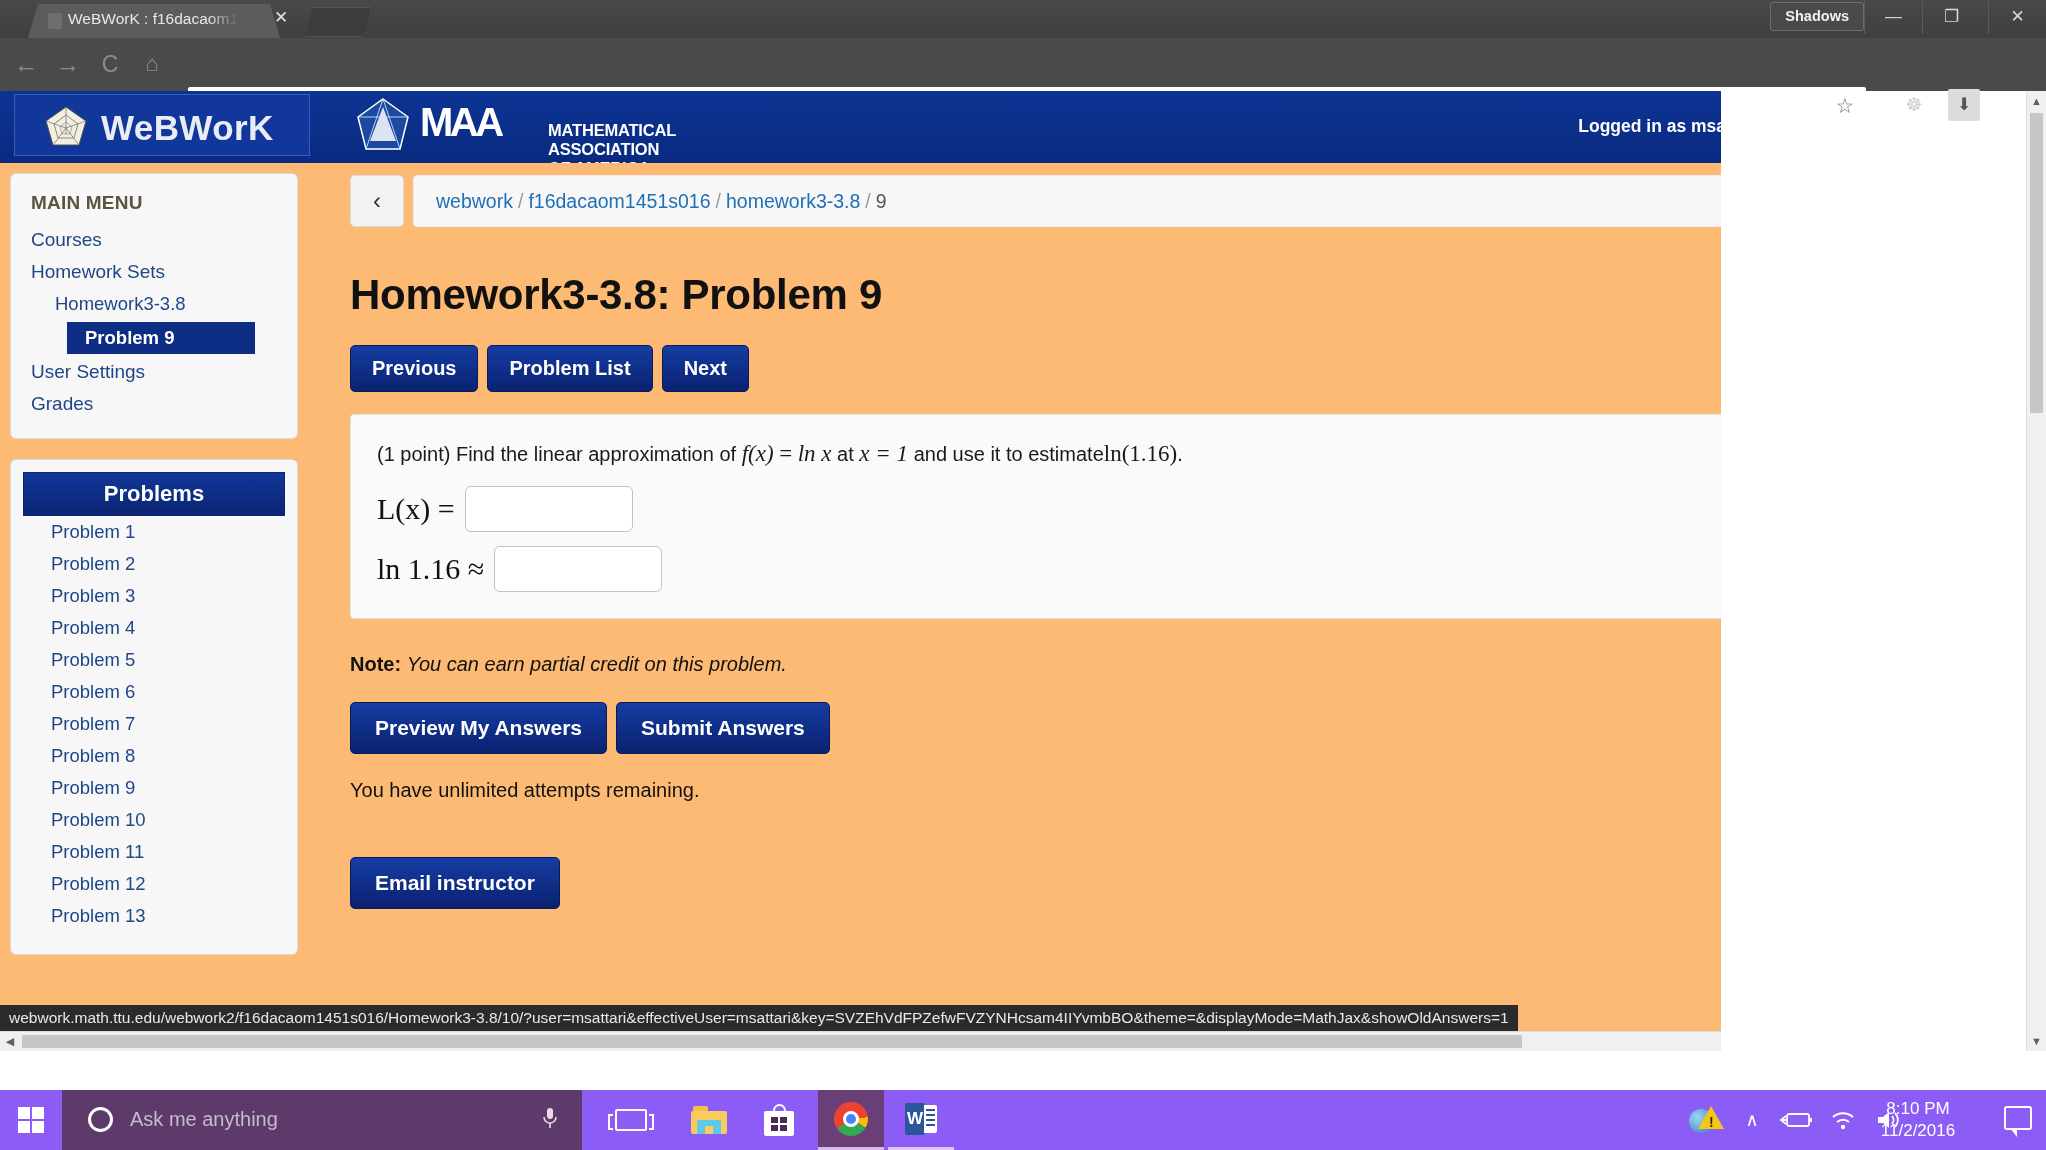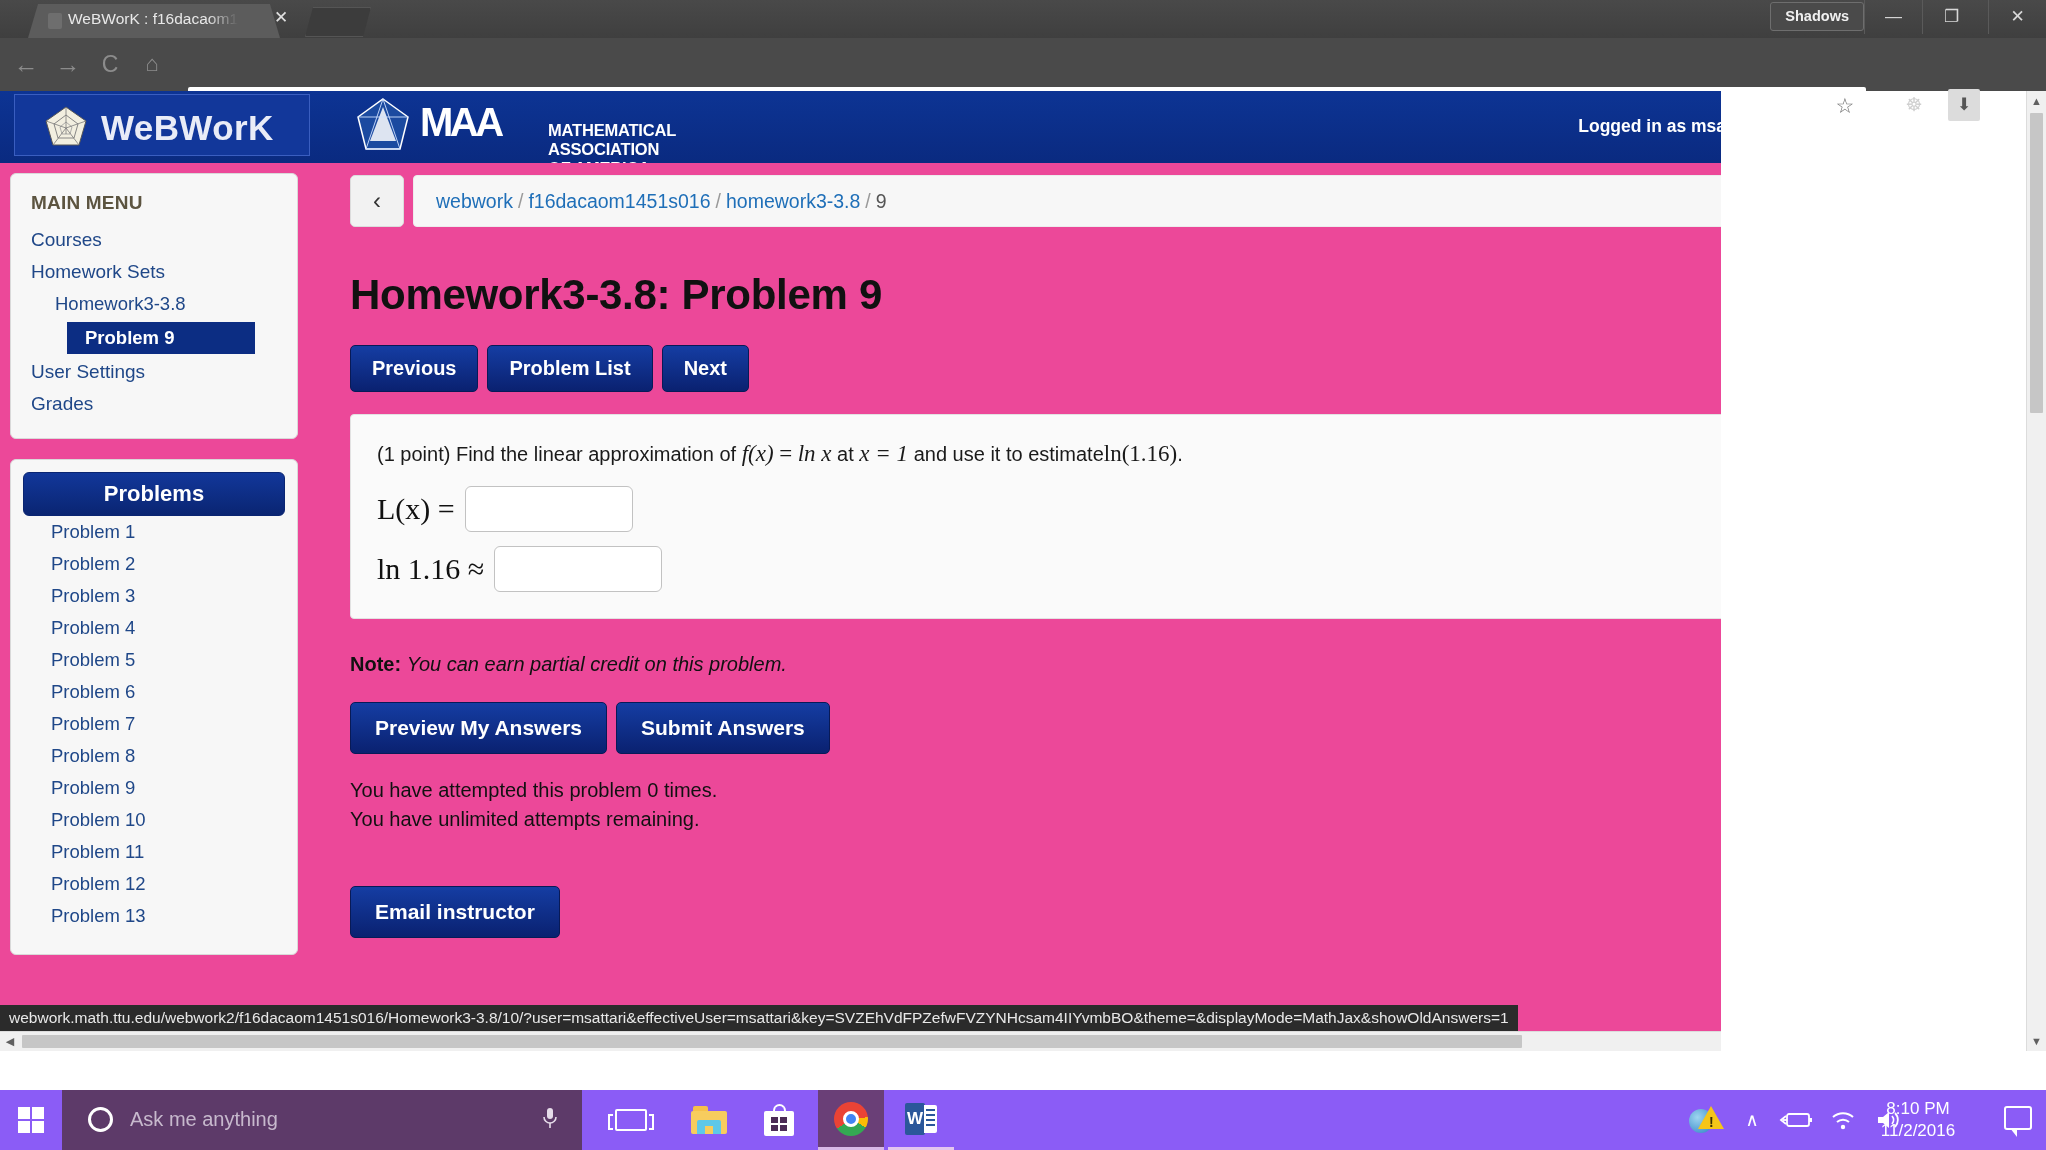--- a/index.html
+++ b/index.html
@@ -134,21 +134,21 @@
     font-size: 17.5px; font-weight: bold; color: #fff;
   }
   .logout-btn {
     position: absolute; right: 58px; top: 15px; height: 36px; padding: 0 14px;
     background: linear-gradient(to bottom, #fdfdfd, #e4e4e4);
     border: 1px solid #aaa; border-radius: 4px;
     font-size: 18px; color: #111; line-height: 34px; white-space: nowrap;
   }
   .logout-btn .exiticon { font-size: 16px; margin-left: 3px; }
 
-  .body-wrap { position: relative; width: 2026px; height: 888px; background: #ec4899; }
+  .body-wrap { position: relative; width: 2026px; height: 888px; background: #fdba74; }
 
   
   .sidebar { position: absolute; left: 10px; top: 10px; width: 288px; }
   .menu-panel {
     background: #f7f7f7; border: 1px solid #d9d9d9; border-radius: 6px;
     padding: 14px 0 18px 0;
   }
   .menu-title {
     padding: 4px 0 10px 20px; font-size: 19px; font-weight: bold; color: #5c5440;
     letter-spacing: 0.2px;
@@ -161,21 +161,21 @@
   .menu-link.active {
     margin: 2px 42px 2px 56px; padding: 5px 0 5px 18px;
     background: #0c2d83; color: #fff; font-weight: bold; font-size: 18.5px;
   }
   .problems-panel {
     margin-top: 20px; background: #f7f7f7; border: 1px solid #d9d9d9;
     border-radius: 6px; padding: 12px 12px 22px 12px;
   }
   .problems-head {
     background: linear-gradient(to bottom, #12379a, #0a2572);
-    border: 1px solid #0a2572; border-radius: 6px;
+    border: 1px solid #0a2572; border-radius: 0;
     height: 44px; line-height: 42px; text-align: center;
     font-size: 22px; font-weight: bold; color: #fff;
   }
   .problem-link {
     display: block; padding: 5px 0 5px 28px;
     font-size: 18.5px; color: #1f4788; text-decoration: none; cursor: pointer;
   }
 
   
   .main { position: absolute; left: 350px; top: 12px; right: 20px; }
@@ -556,21 +556,20 @@
           <b>Note:</b>
           <i>You can earn partial credit on this problem.</i>
         </div>
 
         <div class="btn-row">
           <button class="ww-btn big">Preview My Answers</button>
           <button class="ww-btn big">Submit Answers</button>
         </div>
 
         <div class="attempt-line">
-          <div>You have attempted this problem 0 times.</div>
           <div>You have unlimited attempts remaining.</div>
         </div>
 
         <div class="email-wrap">
           <button class="ww-btn big">Email instructor</button>
         </div>
       </div>
     </div>
 
     <div class="hscroll">

